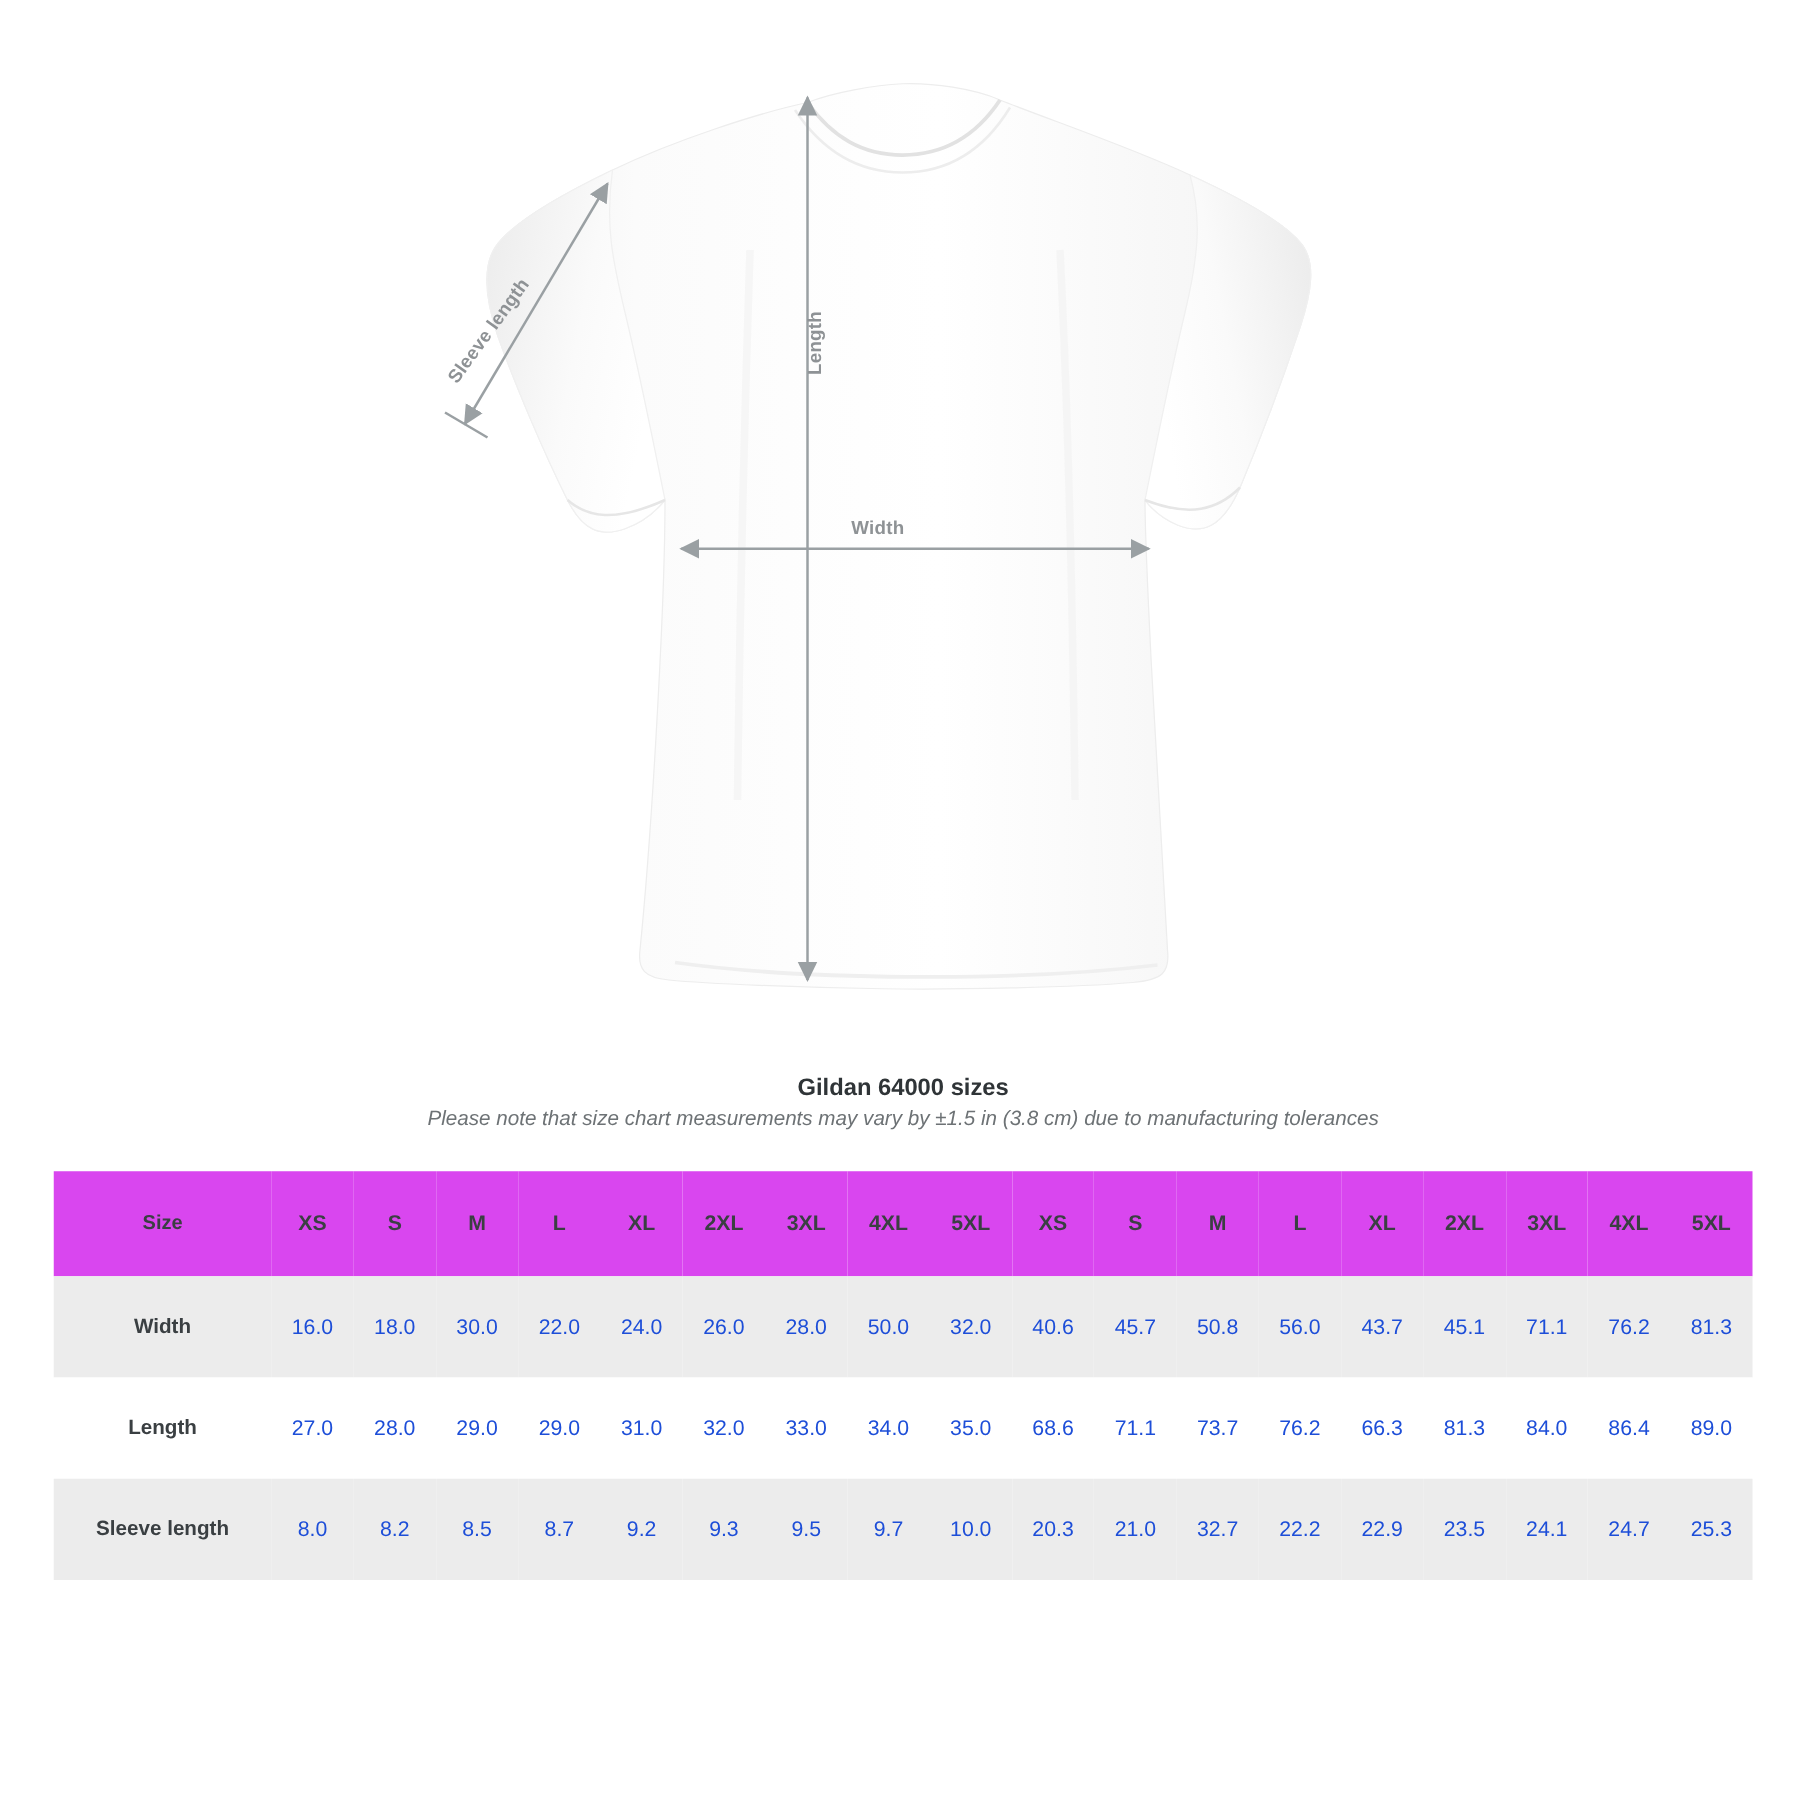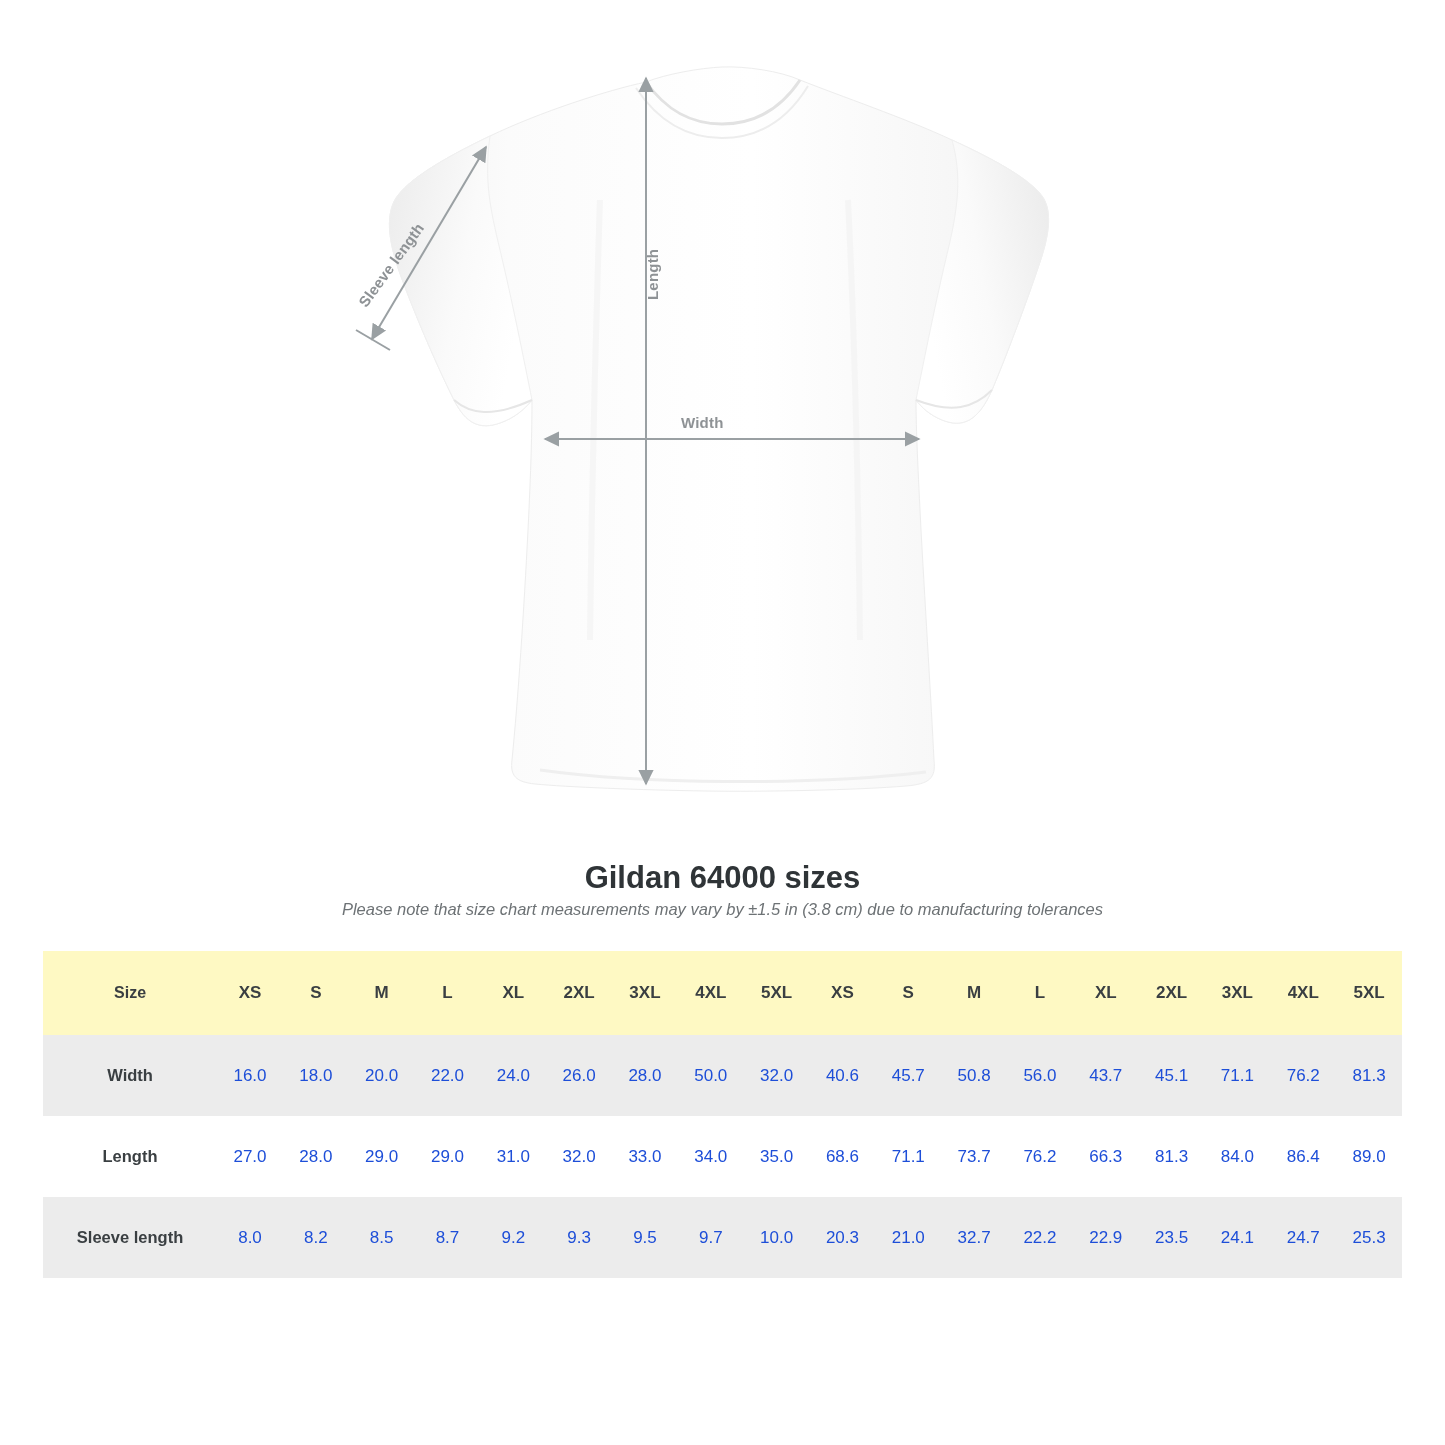--- a/index.html
+++ b/index.html
@@ -37,21 +37,21 @@
     letter-spacing: 0.2px;
     white-space: nowrap;
   }
   .label-width  { left: 681px; top: 414px; }
   .label-length { left: 644px; top: 300px; transform: rotate(-90deg); transform-origin: left top; }
   .label-sleeve { left: 355px; top: 300px; transform: rotate(-54deg); transform-origin: left top; }
 
   
   .title {
     text-align: center;
-    font-size: 31px;
+    font-size: 19px;
     font-weight: bold;
     color: #2f3437;
     margin-top: 30px;
   }
   .subtitle {
     text-align: center;
     font-size: 16.5px;
     font-style: italic;
     color: #6d7275;
     margin-top: 4px;
@@ -85,21 +85,21 @@
     line-height: 1.25;
   }
   .unit-header .unit-sub {
     font-size: 15px;
     font-style: italic;
     color: #6d7275;
     margin-top: 7px;
   }
   .corner-cell { background: #e9e9e9; }
 
-  tr.row-head td { height: 84px; background: #fef9c3; }
+  tr.row-head td { height: 84px; background: #d946ef; }
   tr.row-head td.rowlabel { font-weight: bold; font-size: 16px; color: #3a3f42; }
   tr.row-head td.sizecell { font-weight: bold; font-size: 17px; color: #3a3f42; }
 
   tr.row-alt td { background: #ececec; }
   tr.row-plain td { background: #ffffff; }
   tr.data-row td { height: 81px; font-size: 17px; color: #1d4ed8; }
   tr.data-row td.rowlabel { font-weight: bold; font-size: 16.5px; color: #3a3f42; }
 
   td.rowlabel { width: 174px; }
 </style>
@@ -222,21 +222,21 @@
           <td class="sizecell">2XL</td>
           <td class="sizecell">3XL</td>
           <td class="sizecell">4XL</td>
           <td class="sizecell">5XL</td>
         </tr>
 
         <tr class="data-row row-alt">
           <td class="rowlabel">Width</td>
           <td>16.0</td>
           <td>18.0</td>
-          <td>20.0</td>
+          <td>30.0</td>
           <td>22.0</td>
           <td>24.0</td>
           <td>26.0</td>
           <td>28.0</td>
           <td>50.0</td>
           <td>32.0</td>
           <td>40.6</td>
           <td>45.7</td>
           <td>50.8</td>
           <td>56.0</td>

